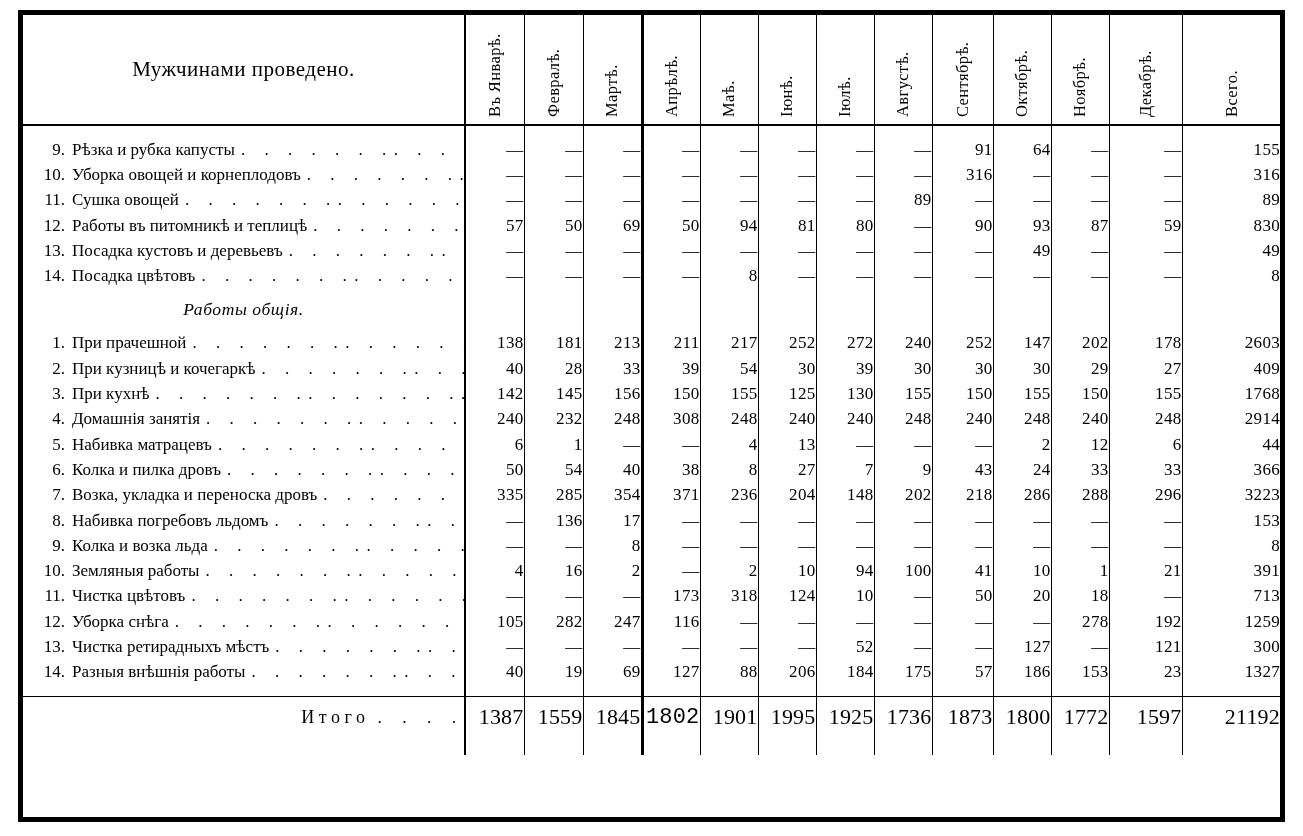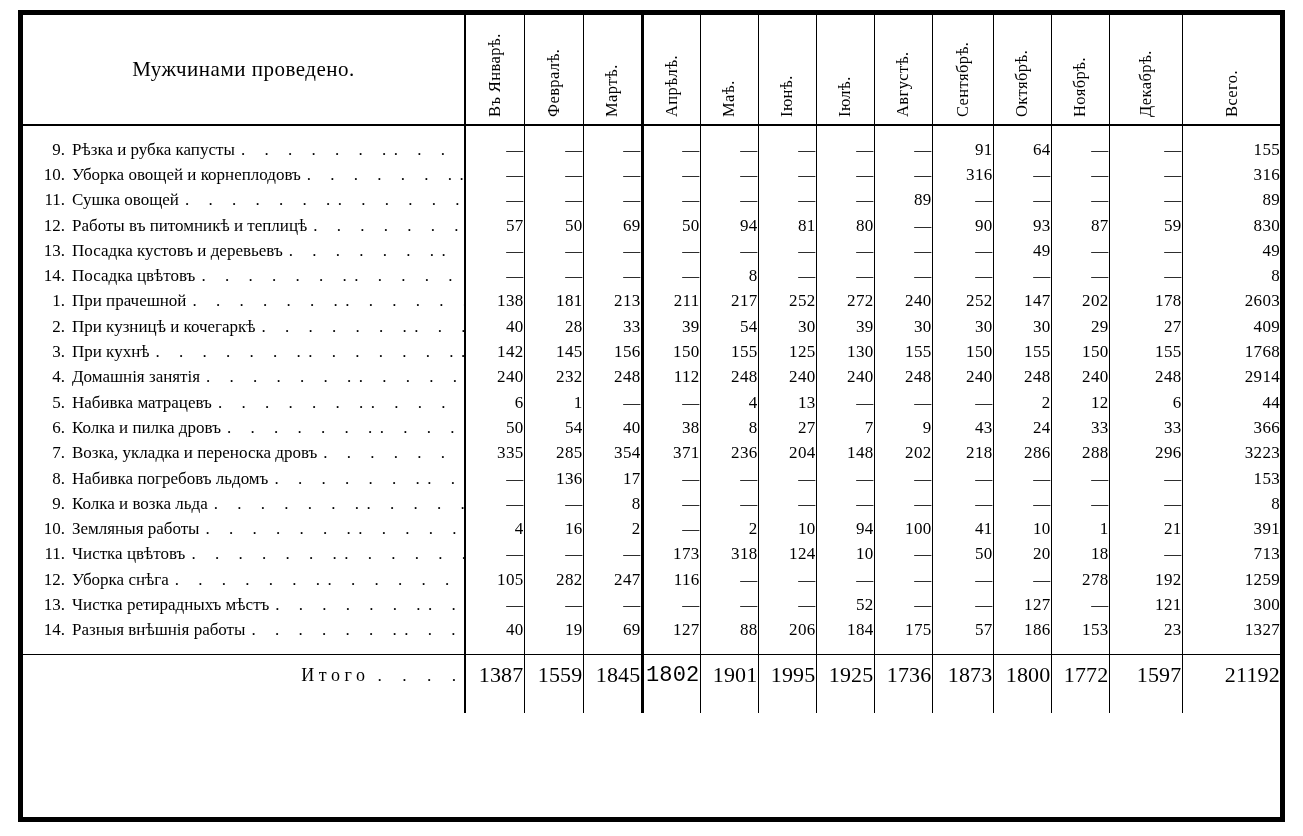--- a/index.html
+++ b/index.html
@@ -348,20 +348,36 @@
             <td class="num">8</td>
             <td class="num">—</td>
             <td class="num">—</td>
             <td class="num">—</td>
             <td class="num">—</td>
             <td class="num">—</td>
             <td class="num">—</td>
             <td class="num">—</td>
             <td class="num last">8</td>
           </tr>
+          <tr class="section">
+            <td class="section-lbl">Работы общія.</td>
+            <td class="section-blank"></td>
+            <td class="section-blank"></td>
+            <td class="section-blank"></td>
+            <td class="section-blank grp-start"></td>
+            <td class="section-blank"></td>
+            <td class="section-blank"></td>
+            <td class="section-blank"></td>
+            <td class="section-blank"></td>
+            <td class="section-blank"></td>
+            <td class="section-blank"></td>
+            <td class="section-blank"></td>
+            <td class="section-blank"></td>
+            <td class="section-blank last"></td>
+          </tr>
           <tr class="data">
             <td class="lbl">
               <div class="lbl-inner">
                 <span class="rnum">1.</span>
                 <span class="rtext">При прачешной</span>
                 <span class="leaders">. . . . . . .. . . . . . .. . . . . . .</span>
               </div>
             </td>
             <td class="num">138</td>
             <td class="num">181</td>
@@ -425,21 +441,21 @@
             <td class="lbl">
               <div class="lbl-inner">
                 <span class="rnum">4.</span>
                 <span class="rtext">Домашнія занятія</span>
                 <span class="leaders">. . . . . . .. . . . . . .. . . . . . .</span>
               </div>
             </td>
             <td class="num">240</td>
             <td class="num">232</td>
             <td class="num">248</td>
-            <td class="num grp-start">112</td>
+            <td class="num grp-start">308</td>
             <td class="num">248</td>
             <td class="num">240</td>
             <td class="num">240</td>
             <td class="num">248</td>
             <td class="num">240</td>
             <td class="num">248</td>
             <td class="num">240</td>
             <td class="num">248</td>
             <td class="num last">2914</td>
           </tr>

